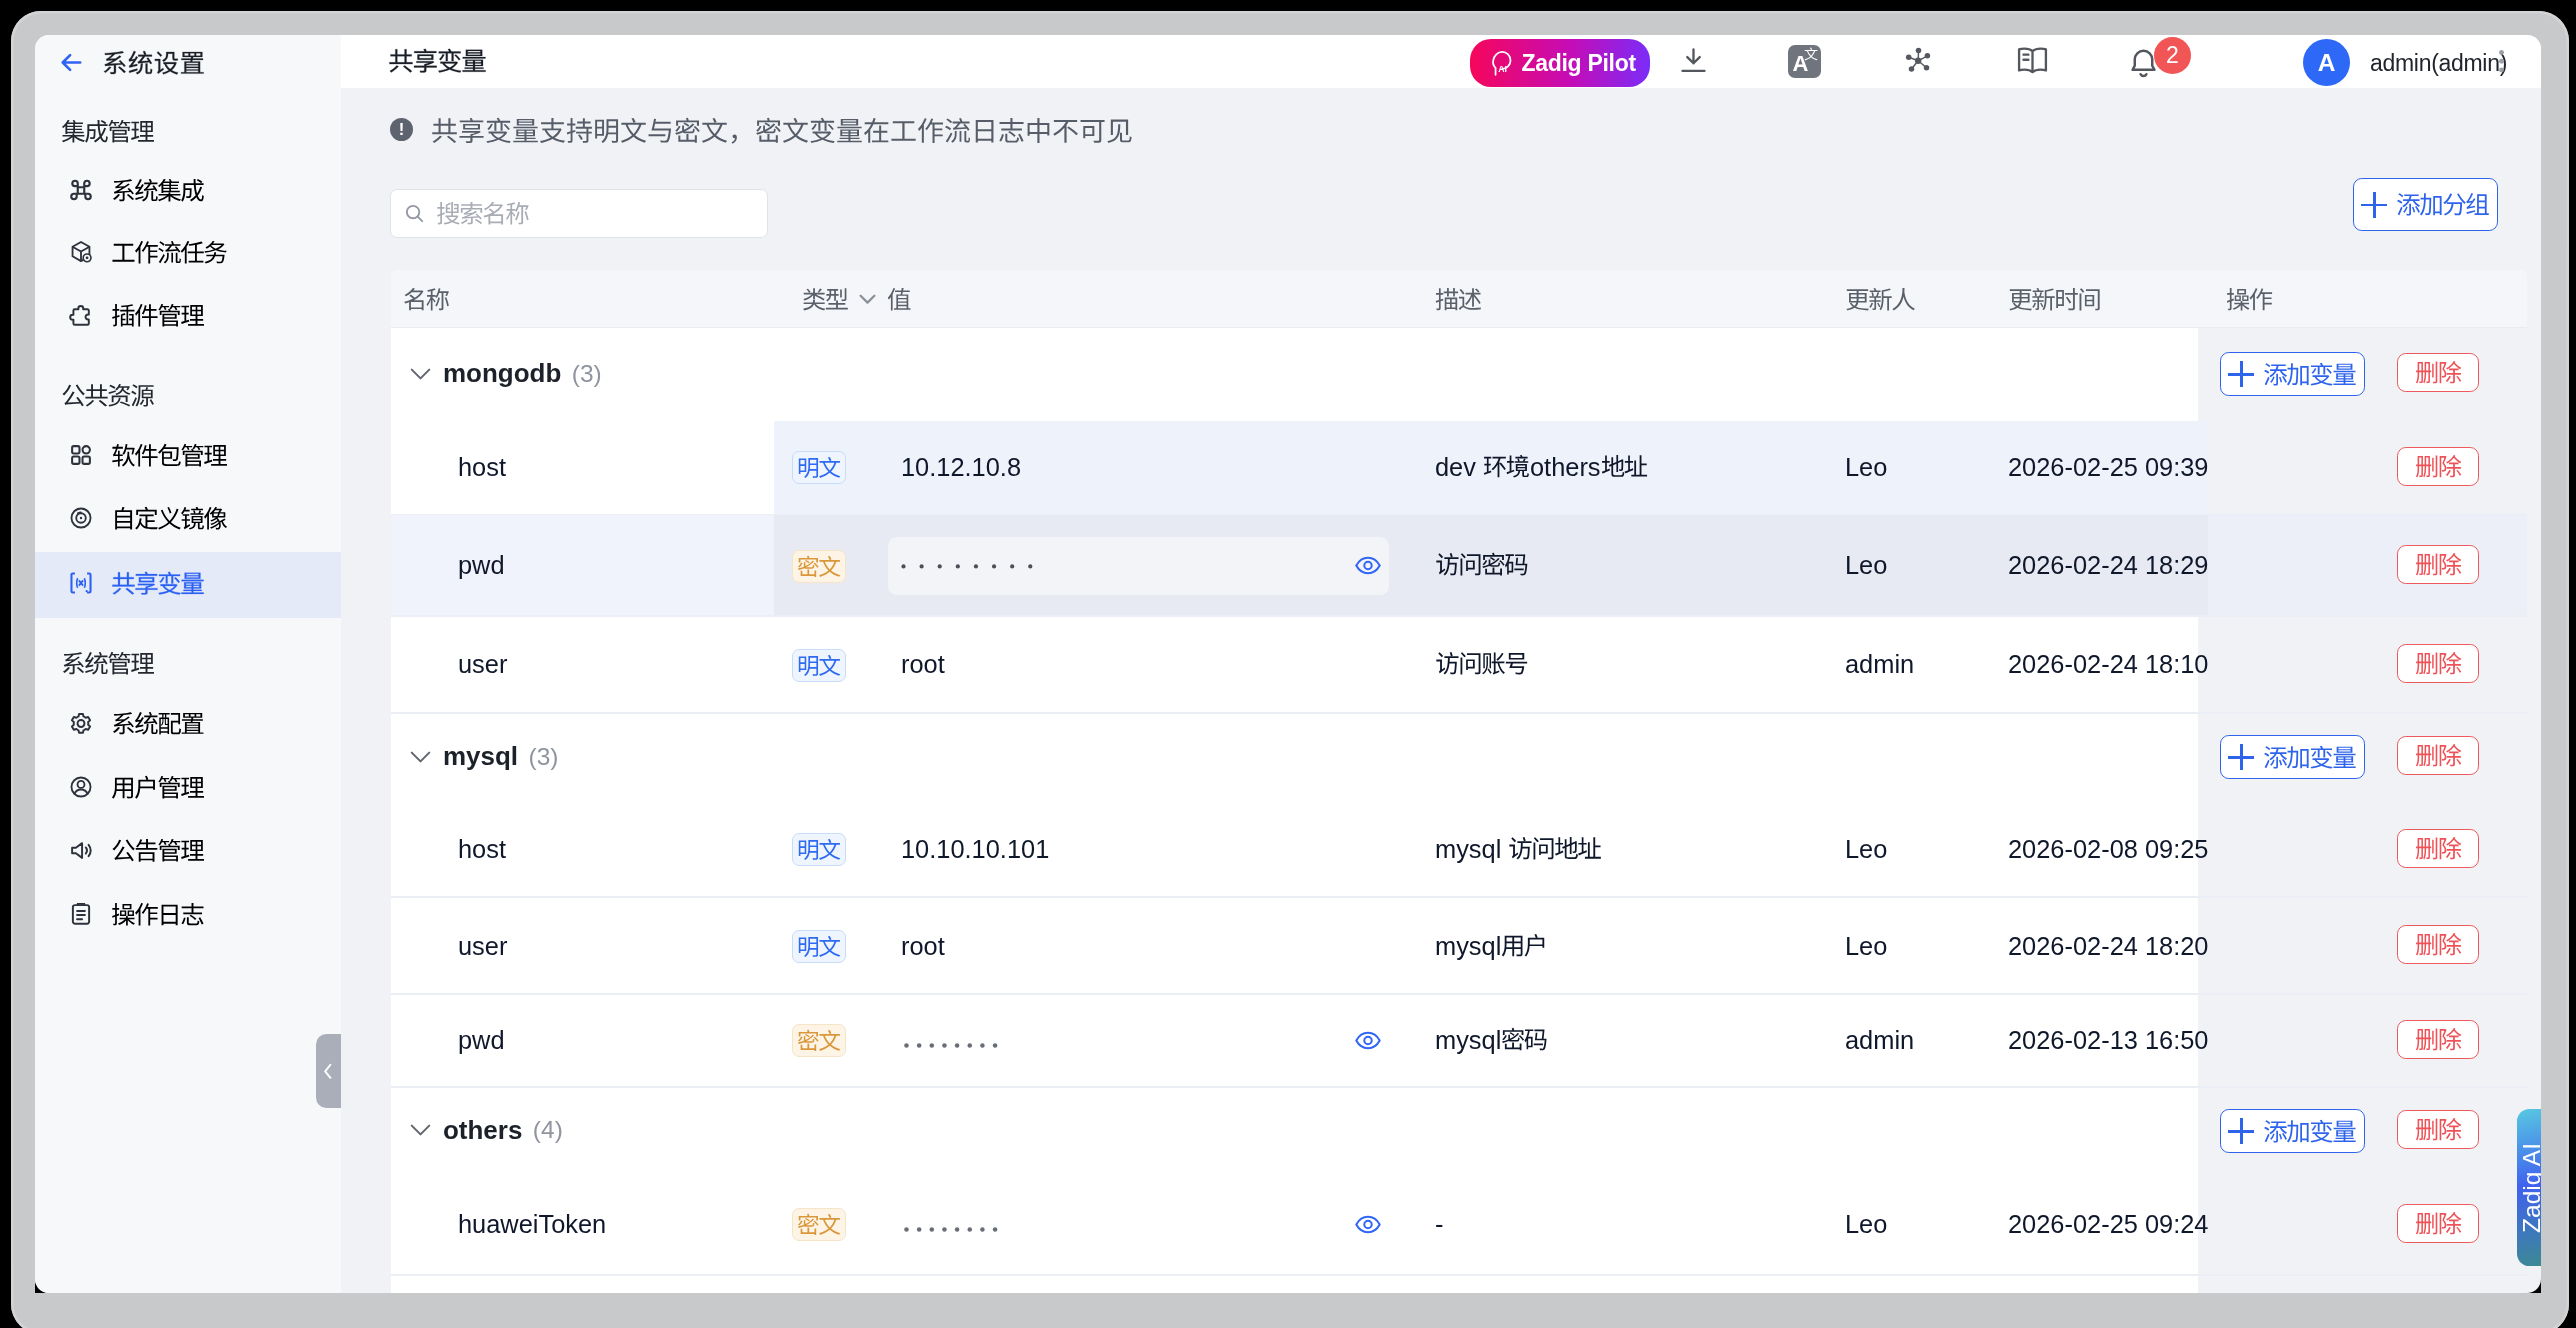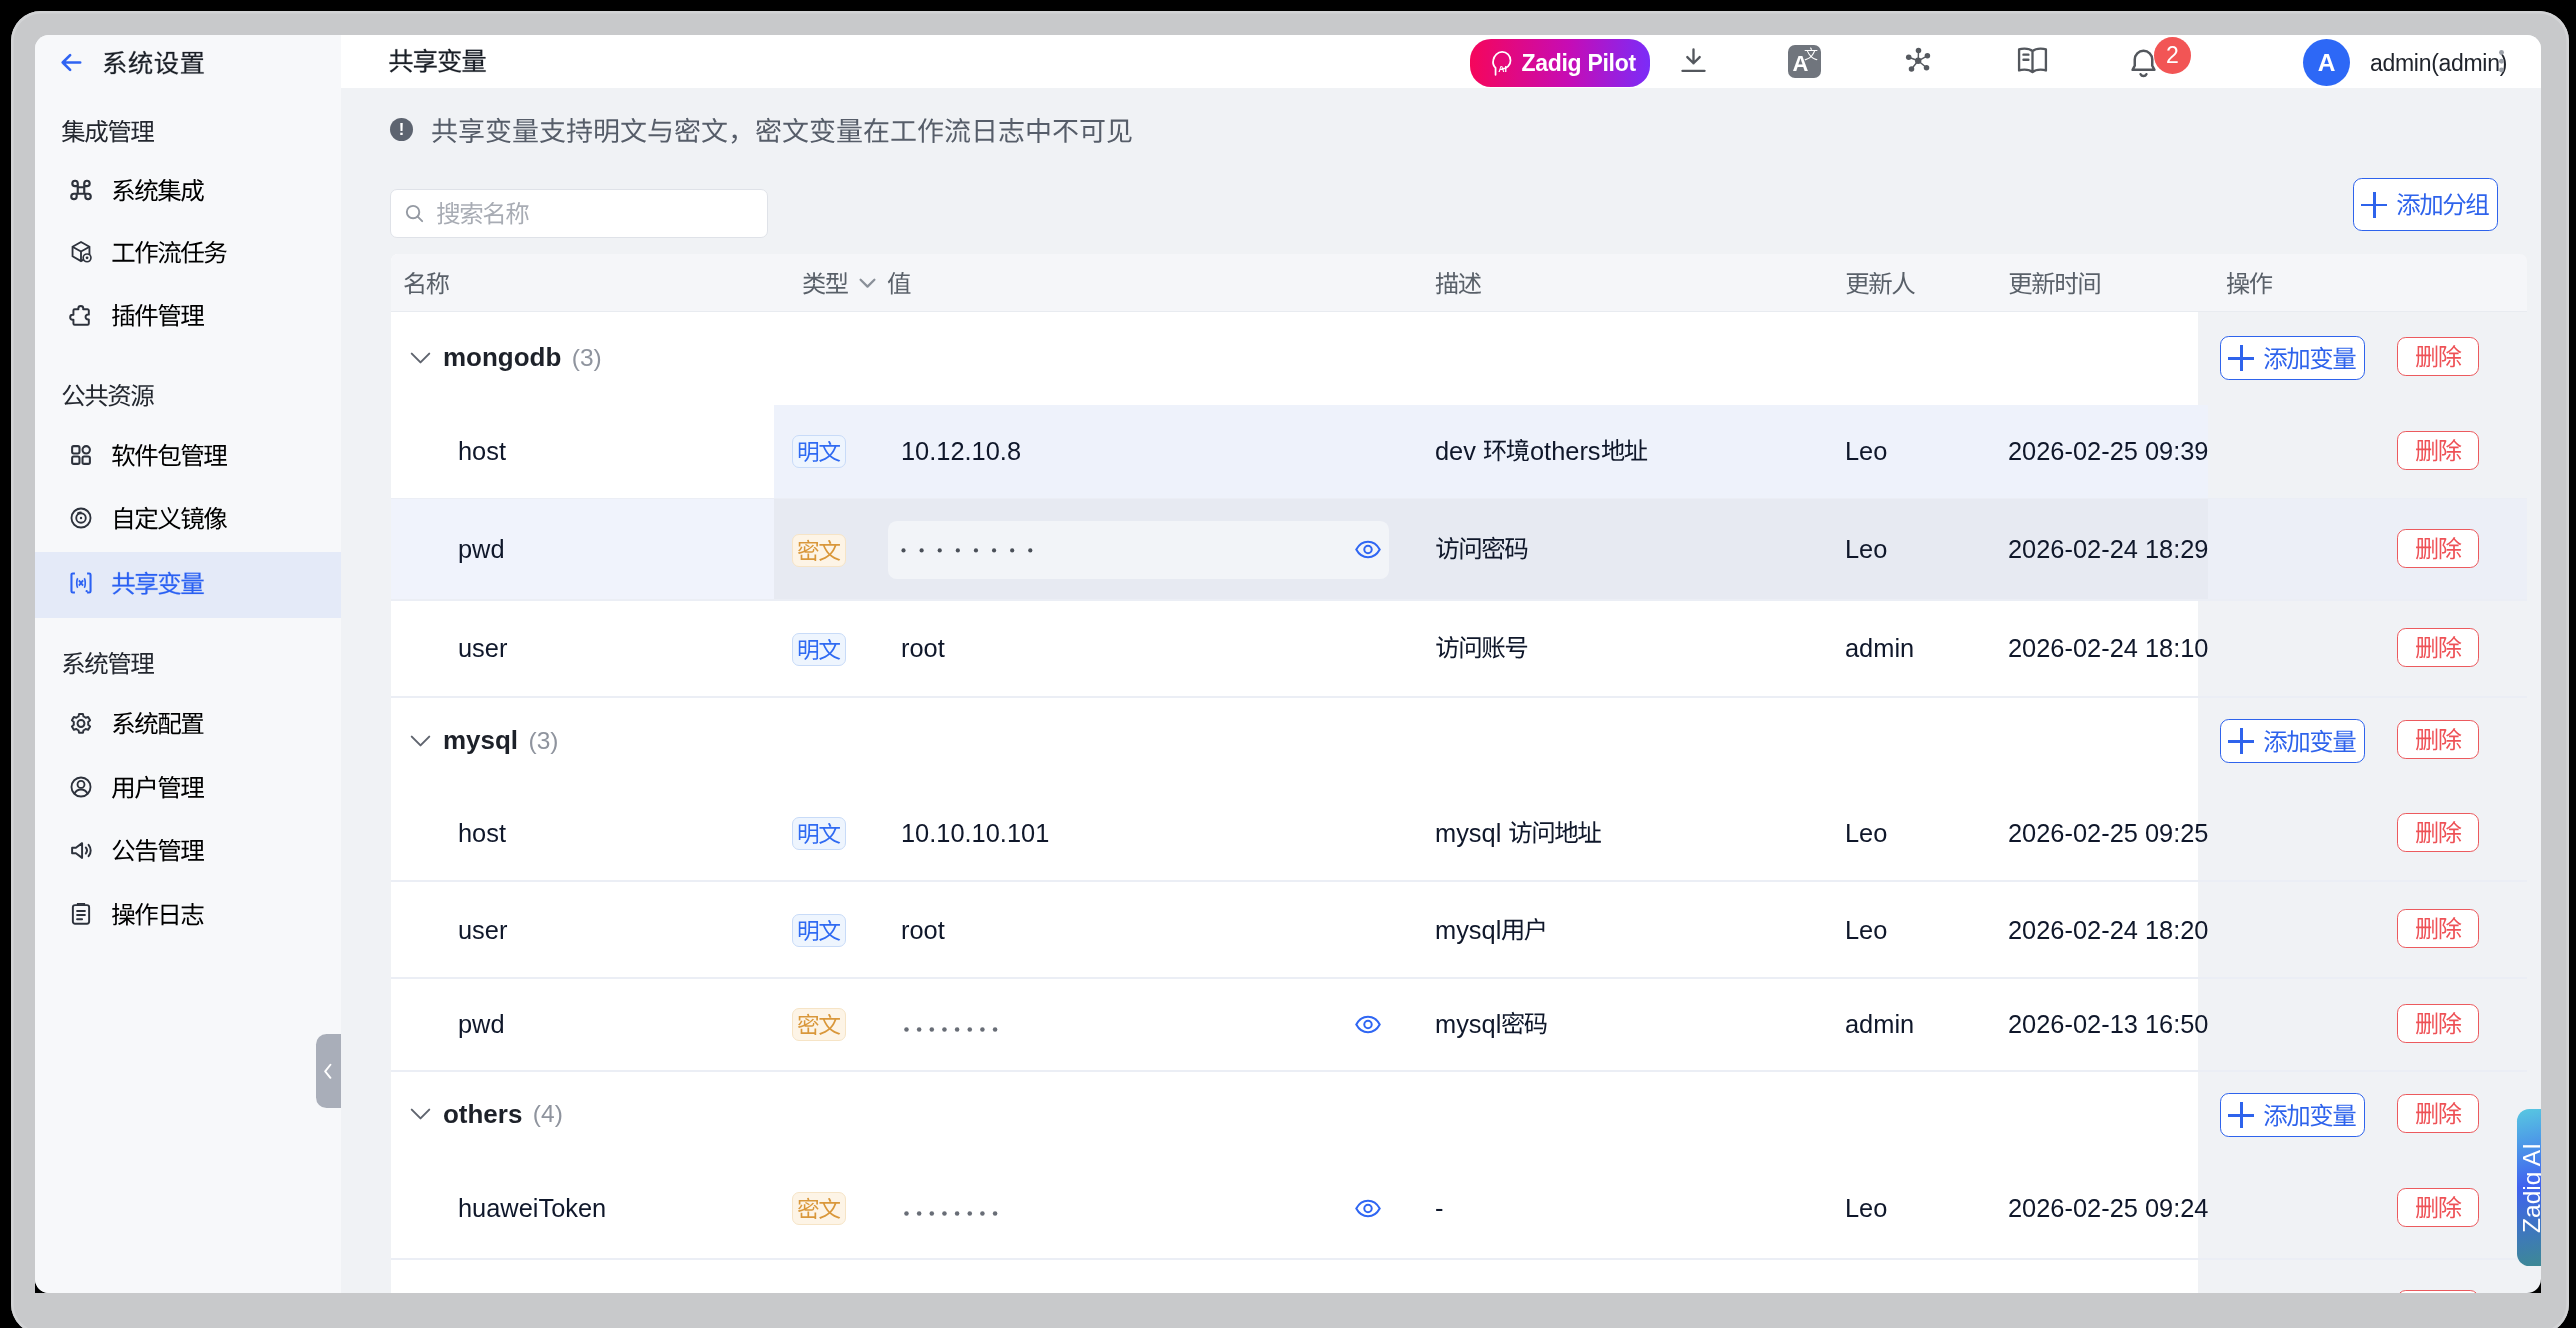--- a/index.html
+++ b/index.html
@@ -21,21 +21,21 @@
 .ptxt{font-size:23px;font-weight:bold;letter-spacing:-0.3px;margin-left:8px}
 .trans{left:1447px;top:9.6px;width:33px;height:33px;background:#70757d;border-radius:7px;color:#fff}.ta{position:absolute;left:4.4px;bottom:0.9px;font-size:22px;font-weight:bold}
 .wen{position:absolute;right:2.6px;top:2.6px}
 .badge{left:1813px;top:1.8px;width:37px;height:37px;border-radius:18.4px;background:#f25555;color:#fff;font-size:23px;text-align:center;line-height:37px}
 .avatar{left:1962px;top:3.5px;width:47px;height:47px;border-radius:24px;background:#2d68f6;color:#fff;font-size:24.5px;font-weight:bold;text-align:center;line-height:47px}
 .infoic{left:49px;top:30px;width:23px;height:23px;border-radius:11.4px;background:#5d6470;color:#fff;font-size:16.6px;font-weight:bold;text-align:center;line-height:23px}
 .searchbox{left:49px;top:101px;width:378px;height:49px;background:#fff;border:1.8px solid #dfe2e8;border-radius:7px;display:flex;align-items:center}
 .searchbox svg:first-child{margin-left:12.3px;margin-right:9.6px}
 .bluebtn{background:#fff;border:1.8px solid #2e63ec;border-radius:8.8px;color:#2e63ec;display:flex;align-items:center;justify-content:center}
 .plus{width:26px;height:26px;margin-right:8.8px;position:relative;display:inline-block}.plus:before{content:"";position:absolute;left:0;top:12.3px;width:26px;height:2.6px;background:currentColor}.plus:after{content:"";position:absolute;left:12.3px;top:0;width:2.6px;height:26px;background:currentColor}
-.table{position:absolute;left:50px;top:166px;width:1807px;height:1039px;background:#fff;border-radius:7px 7px 0 0}
+.table{position:absolute;left:50px;top:182px;width:1807px;height:1039px;background:#fff;border-radius:7px 7px 0 0}
 .thead{position:absolute;left:0;top:0;width:2136px;height:58px;background:#f5f6f9;border-bottom:1.8px solid #e8ebf0;border-radius:7px 7px 0 0}
 .hrow{display:flex;align-items:center}
 .sep{left:0;width:2136px;height:1.8px;background:#ebeef5}
 .grow{left:0;width:2136px;display:flex;align-items:center}
 .gchev{margin-left:17.5px;display:inline-flex}
 .gname{font-size:26px;font-weight:bold;color:#1d2129;margin-left:11.4px}
 .gcount{font-size:24.5px;color:#8f949e;margin-left:10.5px}
 .cell{font-size:25.4px;color:#0f172a;white-space:nowrap}
 .tag{width:54px;height:33px;border-radius:7px;display:flex;align-items:center;justify-content:center}
 .tagb{background:#eef5fe;border:1.8px solid #c8dbf8;color:#2f6af2}
@@ -607,21 +607,21 @@
           </svg>
         </div>
         <div class="ab cell" style="left:510px;top:565px">10.10.10.101</div>
         <div class="ab cell" style="left:1044px;top:565px">mysql <svg class="cjk " style="width:94px;height:24.5px;vertical-align:-2.6px;" viewBox="0 -880 3820 1000">
             <use href="#g8bbf" x="0"></use>
             <use href="#g95ee" x="940"></use>
             <use href="#g5730" x="1880"></use>
             <use href="#g5740" x="2820"></use>
           </svg></div>
         <div class="ab cell" style="left:1454px;top:565px">Leo</div>
-        <div class="ab cell" style="left:1617px;top:565px">2026-02-25 09:25</div>
+        <div class="ab cell" style="left:1617px;top:565px">2026-02-08 09:25</div>
         <div class="ab delbtn" style="left:2006px;top:559px;width:82px;height:39px">
           <svg class="cjk " style="width:47px;height:24.5px;vertical-align:-2.6px;" viewBox="0 -880 1940 1000">
             <use href="#g5220" x="0"></use>
             <use href="#g9664" x="940"></use>
           </svg>
         </div>
         <div class="ab sep" style="top:723px"></div>
         <div class="ab cell" style="left:67px;top:662px">user</div>
         <div class="ab tag tagb" style="left:401px;top:660px">
           <svg class="cjk " style="width:44px;height:23px;vertical-align:-2.6px;" viewBox="0 -880 1940 1000">

